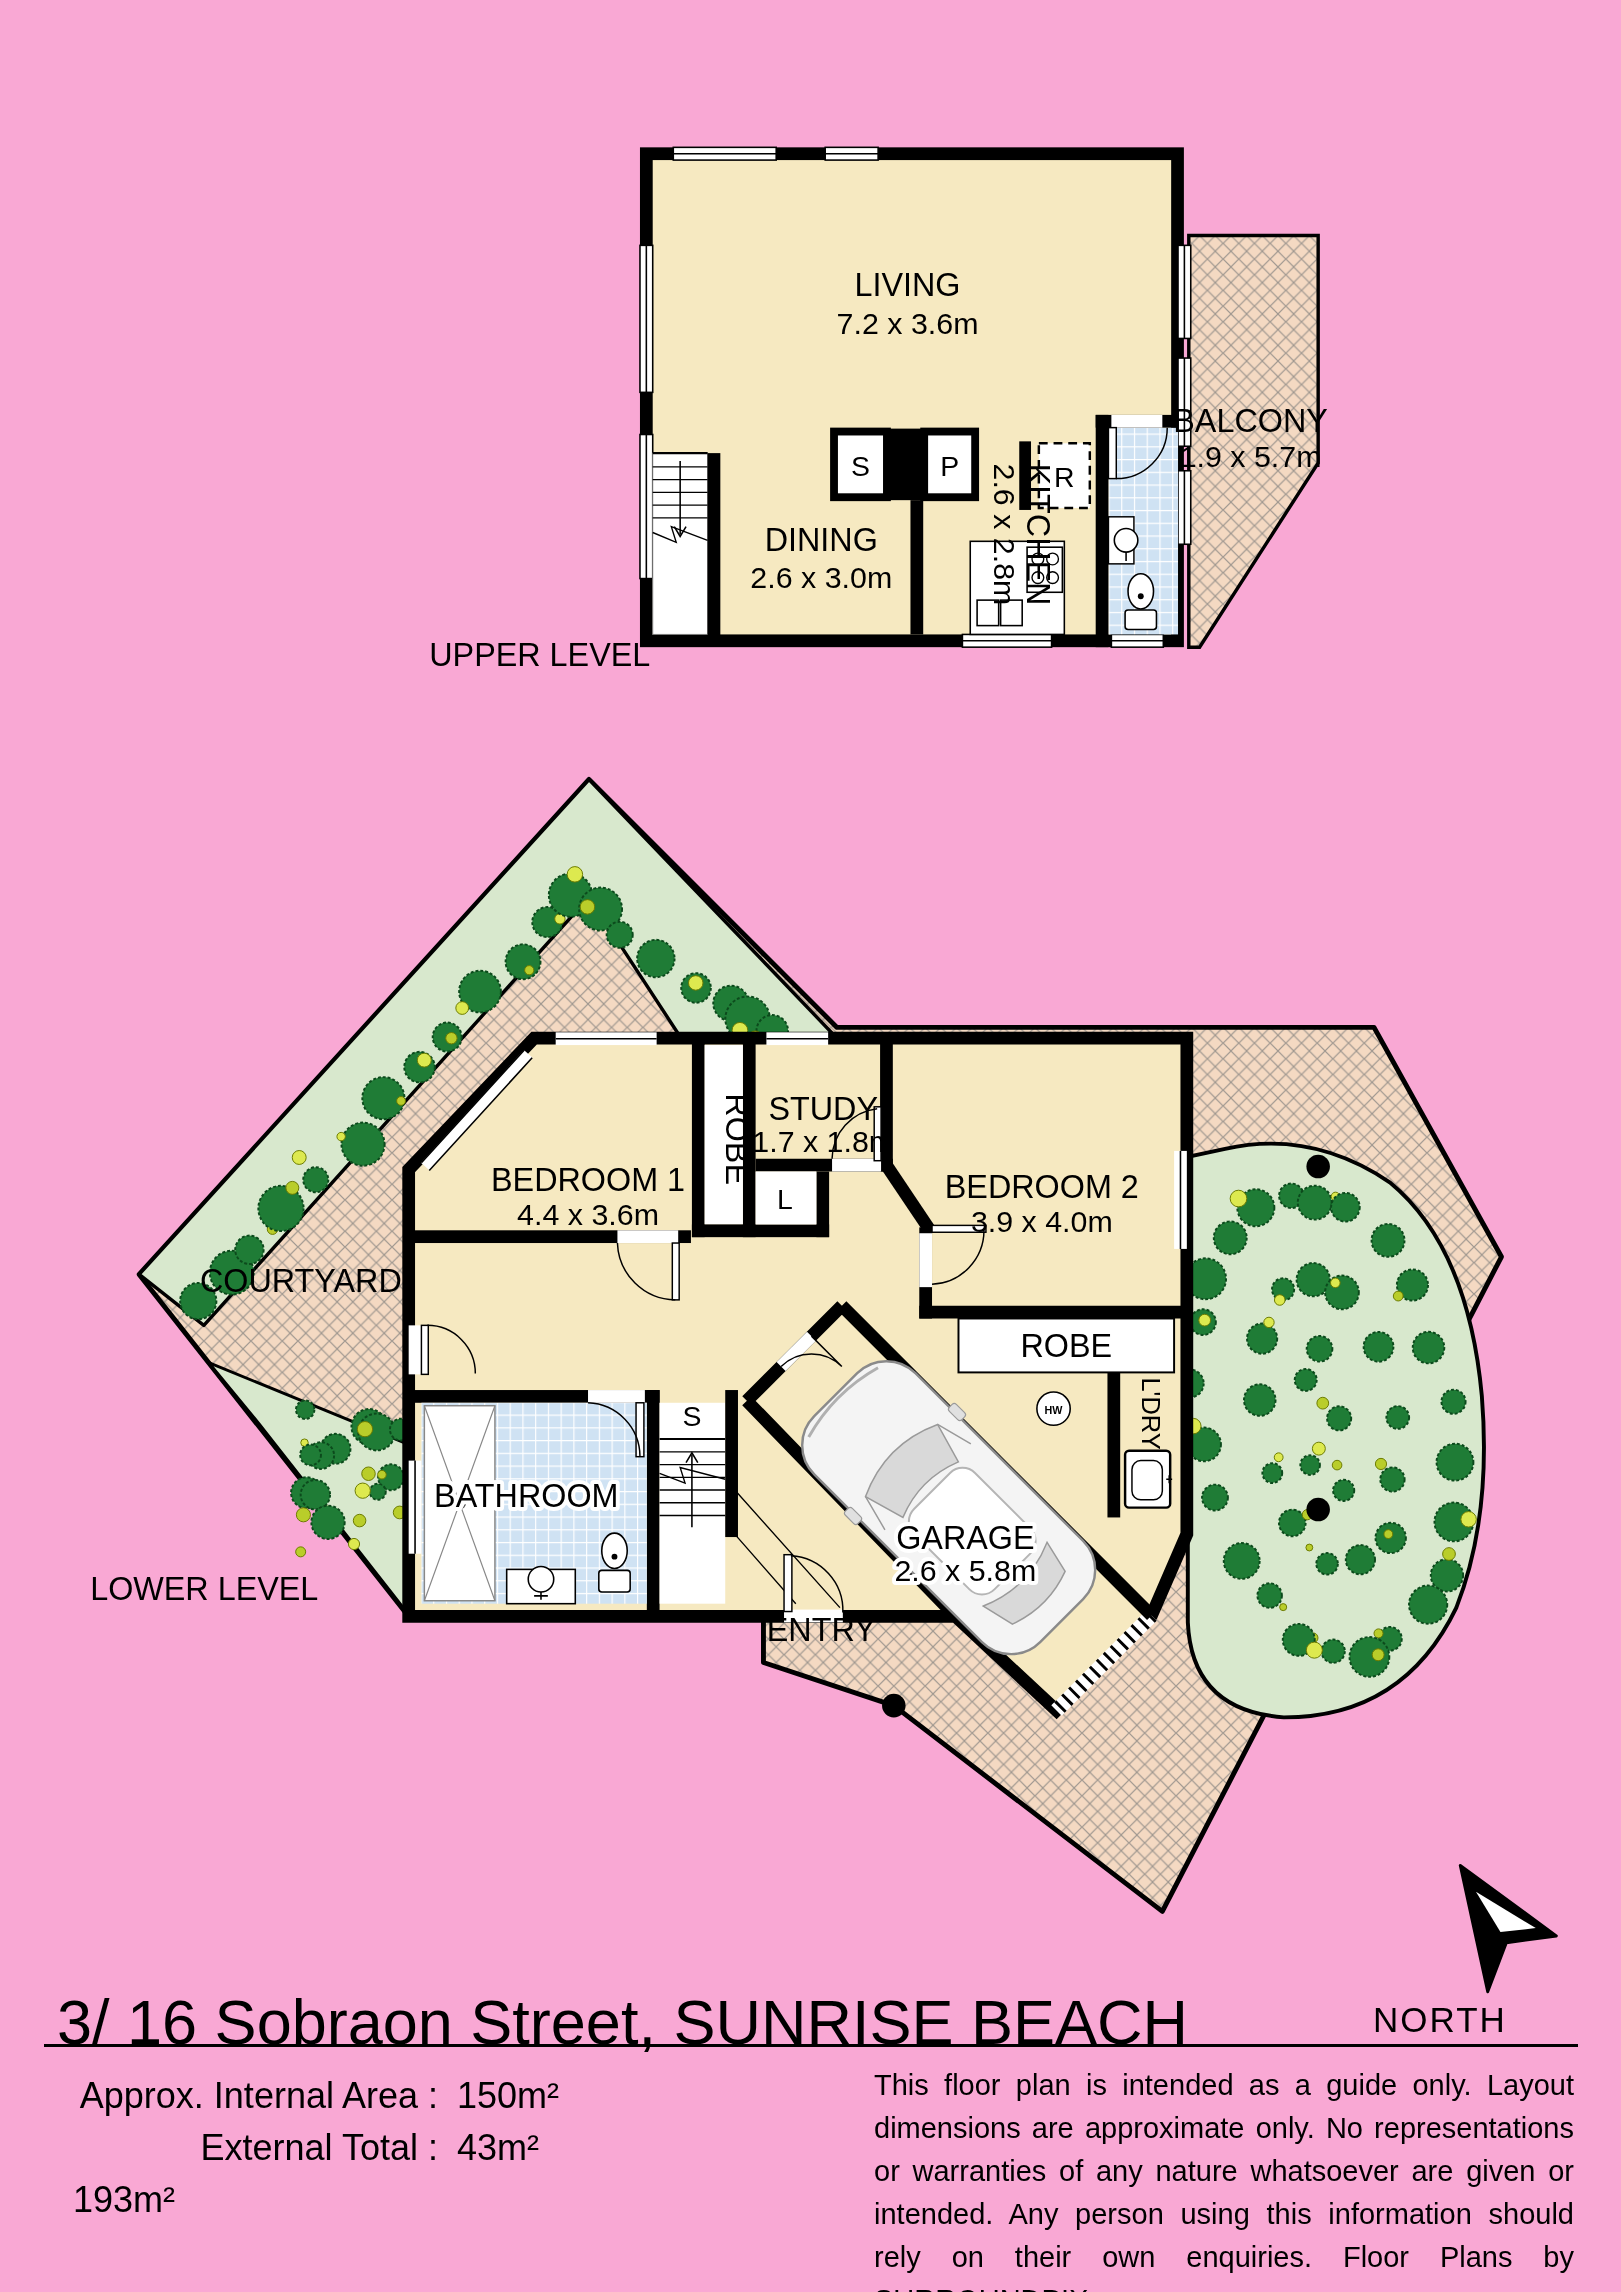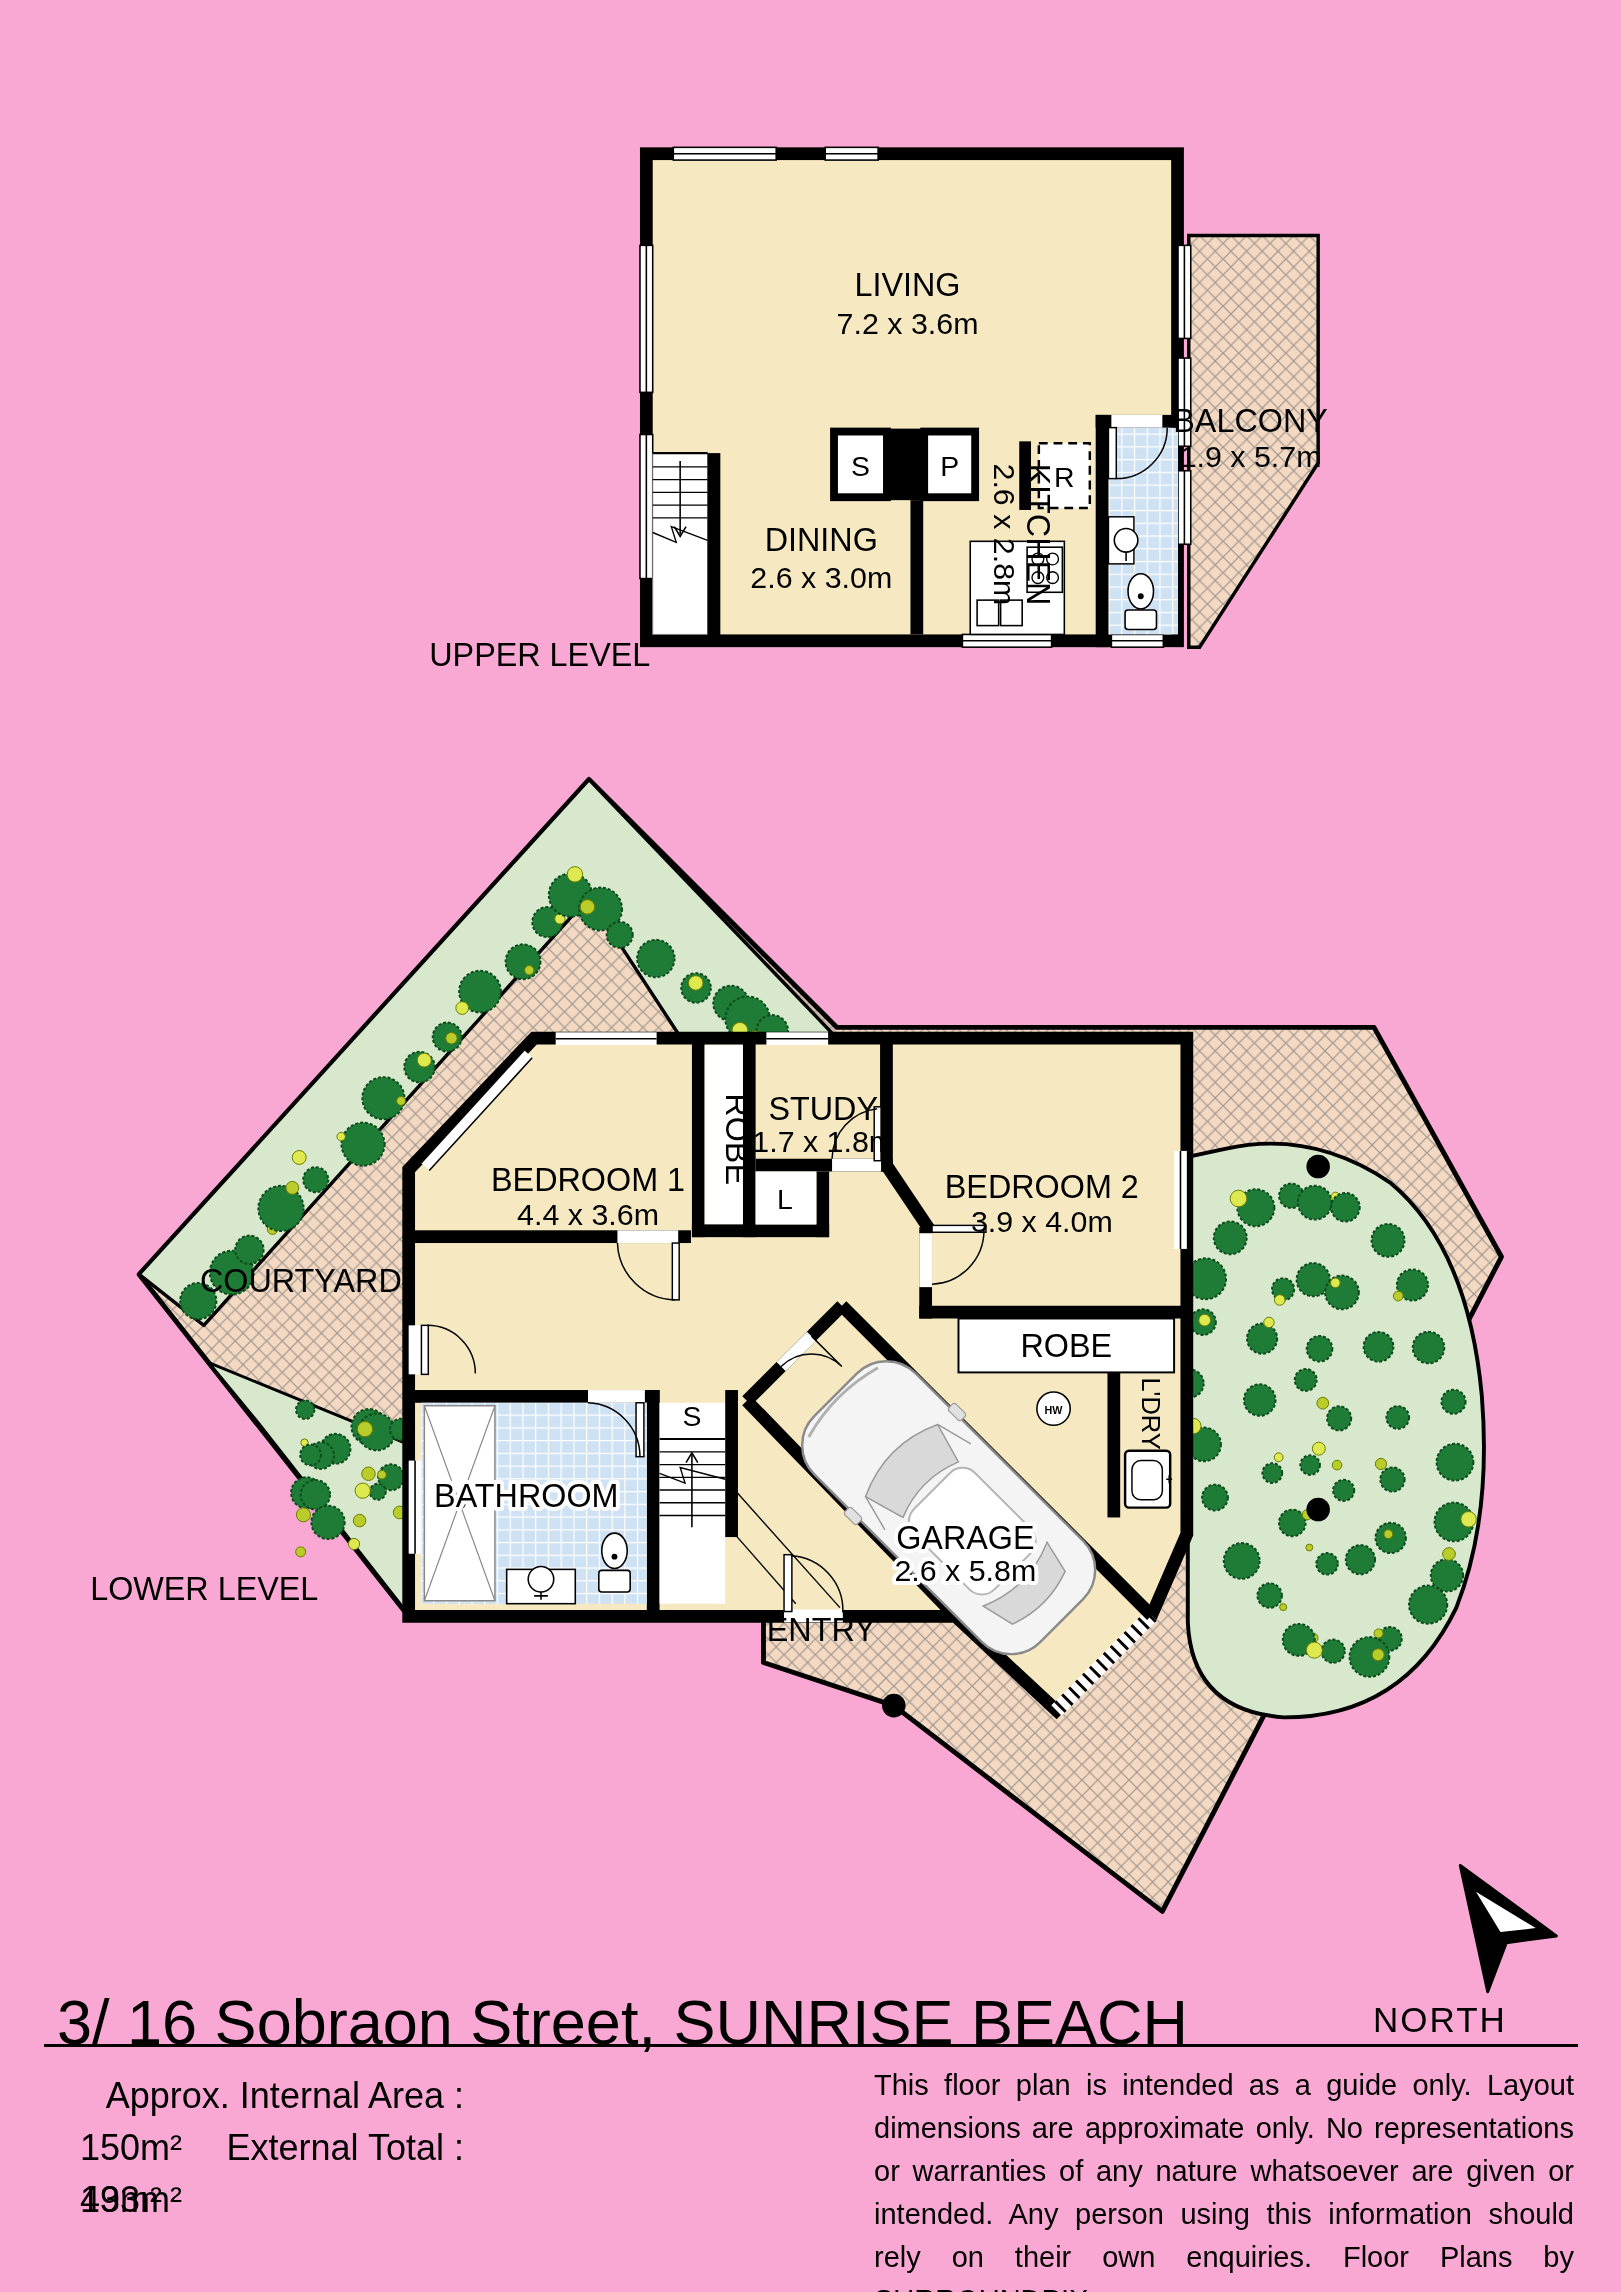--- a/index.html
+++ b/index.html
@@ -8,23 +8,23 @@
   .page svg{position:absolute;left:0;top:0;}
   svg text{fill:#000;font-family:"Liberation Sans", sans-serif;}
   .roomname{font-size:33px;}
   .roomdims{font-size:31px;}
   .marker{font-size:29px;}
   .levellabel{font-size:33px;}
   .halo{paint-order:stroke;stroke:#ffffff;stroke-width:8px;stroke-linejoin:round;opacity:1;}
   .addr{position:absolute;left:57px;top:1986px;font-size:63px;color:#000;white-space:nowrap;}
   .rule{position:absolute;left:44px;top:2044px;width:1534px;height:2.9px;background:#000;}
   .areas{position:absolute;left:54px;top:2070px;font-size:36px;color:#000;}
-  .arearow{display:flex;height:52px;align-items:baseline;line-height:52px;flex-direction:column;}
+  .arearow{display:flex;height:52px;align-items:baseline;line-height:52px;}
   .arealabel{width:384px;text-align:right;}
-  .areavalue{margin-left:26px;text-align:left;}
+  .areavalue{margin-left:19px;text-align:left;}
   .disclaimer{position:absolute;left:874px;top:2064px;width:700px;font-size:29px;
               line-height:43px;text-align:justify;color:#000;}
   .northlabel{position:absolute;left:1373px;top:2000px;width:157px;text-align:left;
               font-size:35px;font-weight:normal;letter-spacing:2px;color:#000;}
 </style>
 </head>
 <body>
 
 <div class="page">
 

